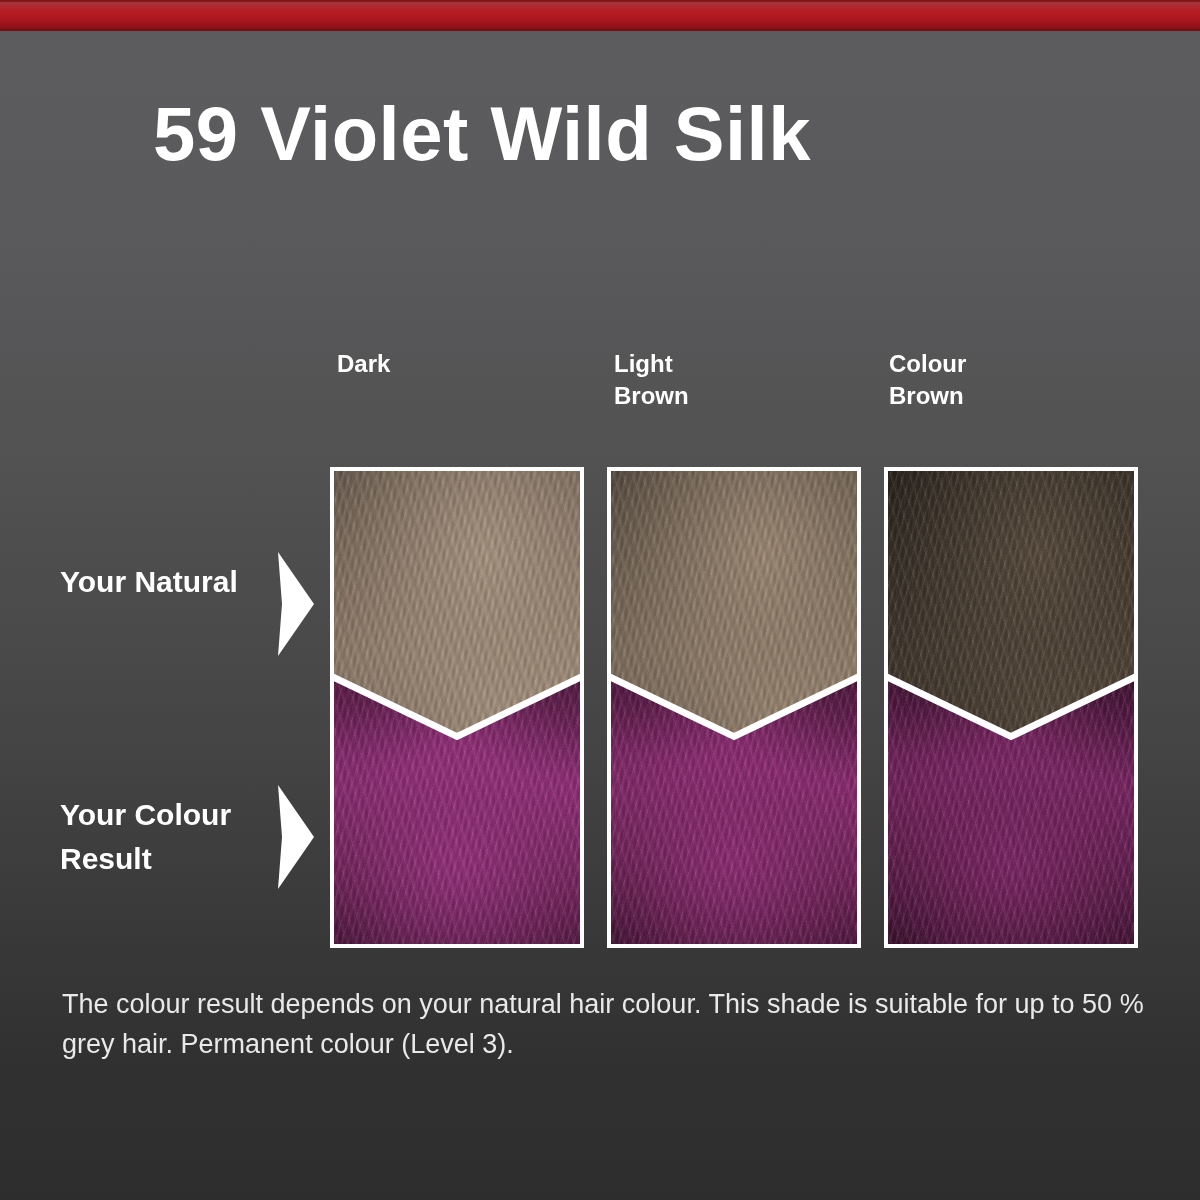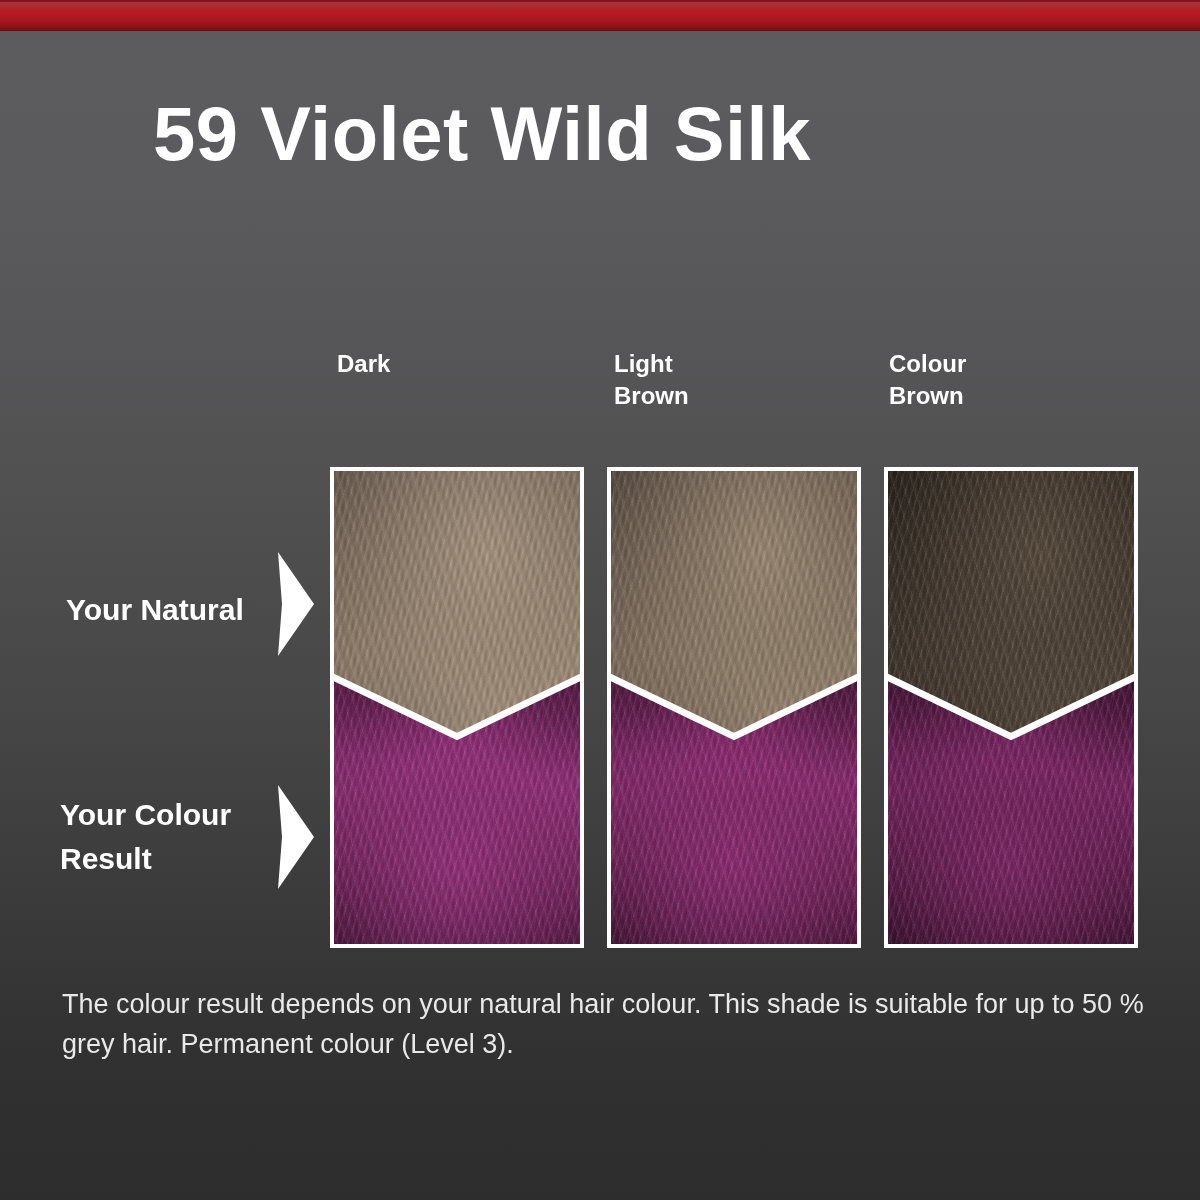--- a/index.html
+++ b/index.html
@@ -81,21 +81,21 @@
   
   .side-label {
     position: absolute;
     color: #ffffff;
     font-size: 30px;
     font-weight: bold;
     line-height: 1.45;
     text-align: left;
     white-space: nowrap;
   }
-  #side-label-0 { left: 60px; top: 588px; margin-left: 6px; }
+  #side-label-0 { left: 60px; top: 560px; }
   #side-label-1 { left: 60px; top: 793px; }
   .side-label span { display: block; }
 
   .side-arrow {
     position: absolute;
     width: 36px;
     height: 104px;
   }
   #side-arrow-0 { left: 278px; top: 552px; }
   #side-arrow-1 { left: 278px; top: 785px; }

